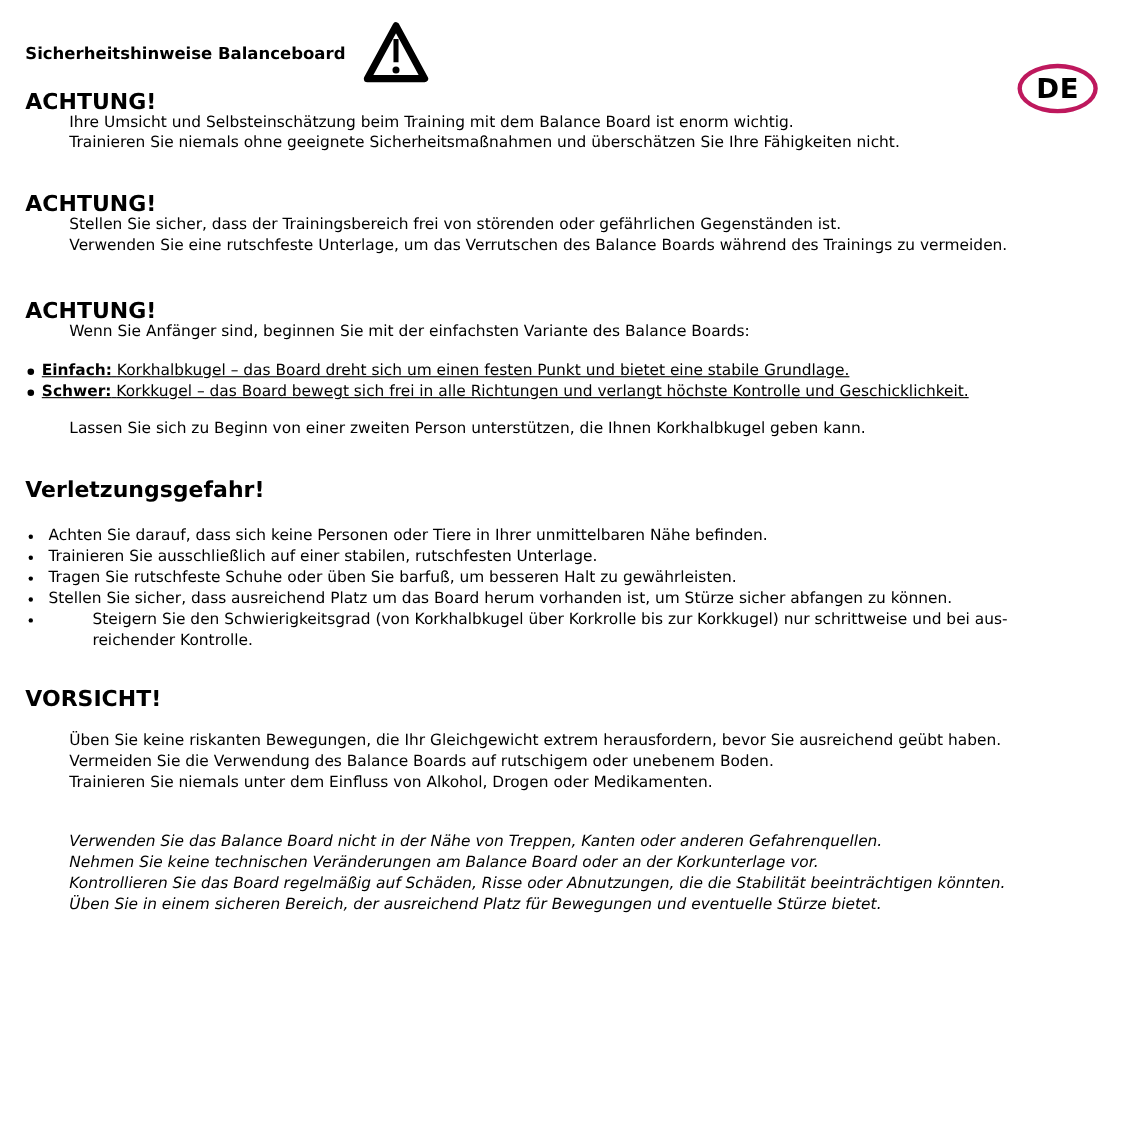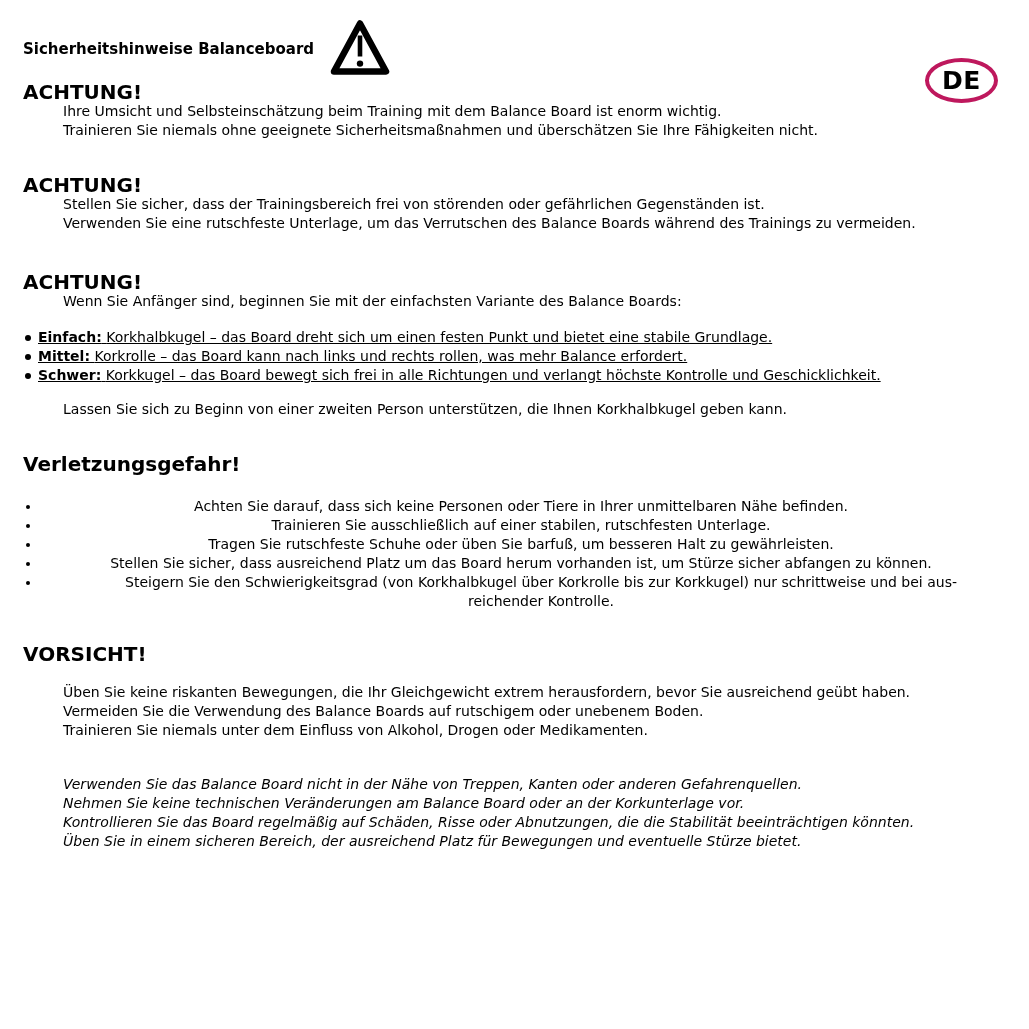--- a/index.html
+++ b/index.html
@@ -96,21 +96,21 @@
   ul.big li::before {
     content: "";
     position: absolute;
     left: 2px;
     top: 6.5px;
     width: 6px;
     height: 6px;
     border-radius: 50%;
     background: #000000;
   }
-  ul.small li { padding-left: 21px; text-align: center; }
+  ul.small li { padding-left: 21px; }
   ul.small li::before {
     content: "";
     position: absolute;
     left: 3px;
     top: 7.5px;
     width: 4px;
     height: 4px;
     border-radius: 50%;
     background: #000000;
   }
@@ -144,21 +144,20 @@
     <h2>ACHTUNG!</h2>
     <div class="line">Stellen Sie sicher, dass der Trainingsbereich frei von störenden oder gefährlichen Gegenständen ist.</div>
     <div class="line">Verwenden Sie eine rutschfeste Unterlage, um das Verrutschen des Balance Boards während des Trainings zu vermeiden.</div>
   </section>
 
   <section class="sec sec-3">
     <h2>ACHTUNG!</h2>
     <div class="line">Wenn Sie Anfänger sind, beginnen Sie mit der einfachsten Variante des Balance Boards:</div>
     <ul class="bullets big">
       <li><strong>Einfach:</strong> <span>Korkhalbkugel – das Board dreht sich um einen festen Punkt und bietet eine stabile Grundlage.</span></li>
-      <li><strong>Mittel:</strong> <span>Korkrolle – das Board kann nach links und rechts rollen, was mehr Balance erfordert.</span></li>
       <li><strong>Schwer:</strong> <span>Korkkugel – das Board bewegt sich frei in alle Richtungen und verlangt höchste Kontrolle und Geschicklichkeit.</span></li>
     </ul>
     <div class="line outro">Lassen Sie sich zu Beginn von einer zweiten Person unterstützen, die Ihnen Korkhalbkugel geben kann.</div>
   </section>
 
   <section class="sec sec-4">
     <h2>Verletzungsgefahr!</h2>
     <ul class="bullets small">
       <li>Achten Sie darauf, dass sich keine Personen oder Tiere in Ihrer unmittelbaren Nähe befinden.</li>
       <li>Trainieren Sie ausschließlich auf einer stabilen, rutschfesten Unterlage.</li>

